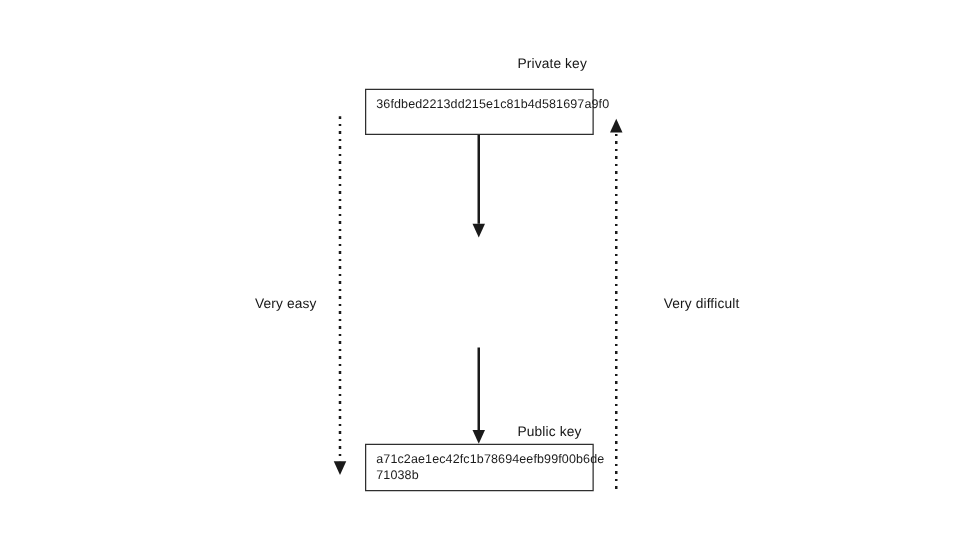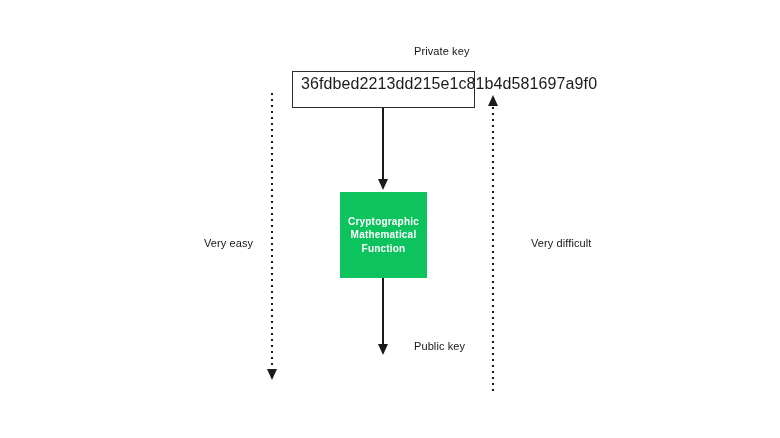--- a/index.html
+++ b/index.html
@@ -22,21 +22,21 @@
     color: #161616;
     letter-spacing: 0.1px;
     white-space: nowrap;
   }
 
   .key-box {
     box-sizing: border-box;
     border: 1px solid #2e2e2e;
     background: #ffffff;
     padding: 5px 8px 0 8px;
-    font-size: 16px;
+    font-size: 10px;
     line-height: 13px;
     color: #1c1c1c;
     letter-spacing: 0.1px;
     white-space: nowrap;
   }
   .key-box .hexline { white-space: nowrap; }
 
   .function-box {
     box-sizing: border-box;
     background: #0cc35e;
@@ -86,33 +86,32 @@
 
   <div class="abs key-box" style="left:292px; top:71px; width:183px; height:37px;">
     <div class="hexline">36fdbed2213dd215e1c81b4d581697a9f0</div>
   </div>
 
   <div>
     <div class="abs solid-line" style="left:382px; top:108px; height:71px;"></div>
     <div class="abs arrowhead-down" style="left:378px; top:179px;"></div>
   </div>
 
-  <div class="abs function-box" style="left:340px; top:192px; width:87px; height:86px;">
-    <div>Cryptographic</div>
-    <div>Mathematical</div>
-    <div>Function</div>
-  </div>
 
   <div>
     <div class="abs solid-line" style="left:382px; top:278px; height:66px;"></div>
     <div class="abs arrowhead-down" style="left:378px; top:344px;"></div>
   </div>
 
   <div class="abs side-label" style="left:414px; top:340px;text-align:right;">Public key</div>
 
+  <div class="abs key-box" style="left:292px; top:355px; width:183px; height:38px;">
+    <div class="hexline">a71c2ae1ec42fc1b78694eefb99f00b6de</div>
+    <div class="hexline">71038b</div>
+  </div>
 
   <div>
     <div class="abs dotted-line" style="left:271px; top:93px; height:276px;"></div>
     <div class="abs arrowhead-down" style="left:267px; top:369px;"></div>
   </div>
   <div class="abs side-label" style="left:204px; top:237px;">Very easy</div>
 
   <div>
     <div class="abs arrowhead-up" style="left:488px; top:95px;"></div>
     <div class="abs dotted-line" style="left:492px; top:107px; height:285px;"></div>

